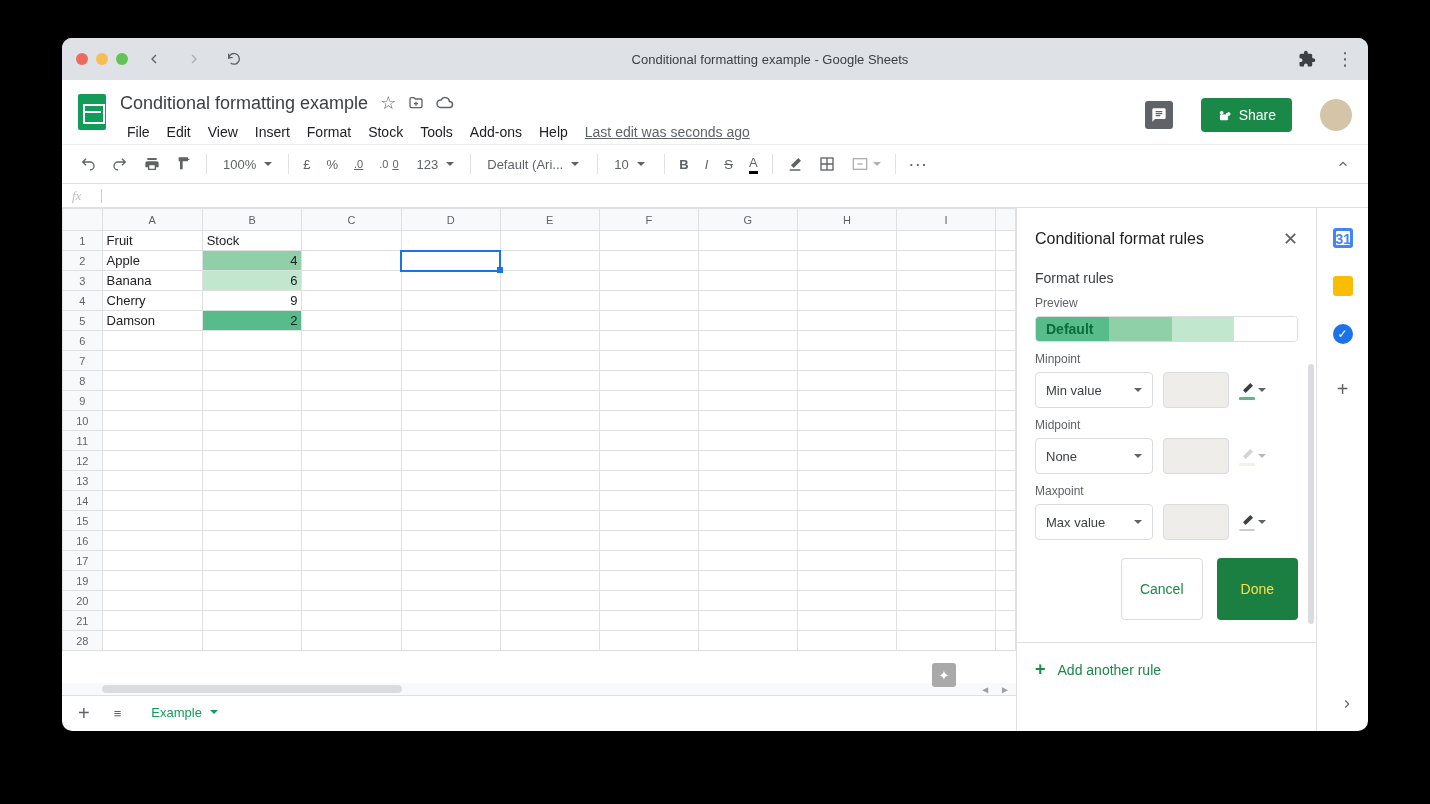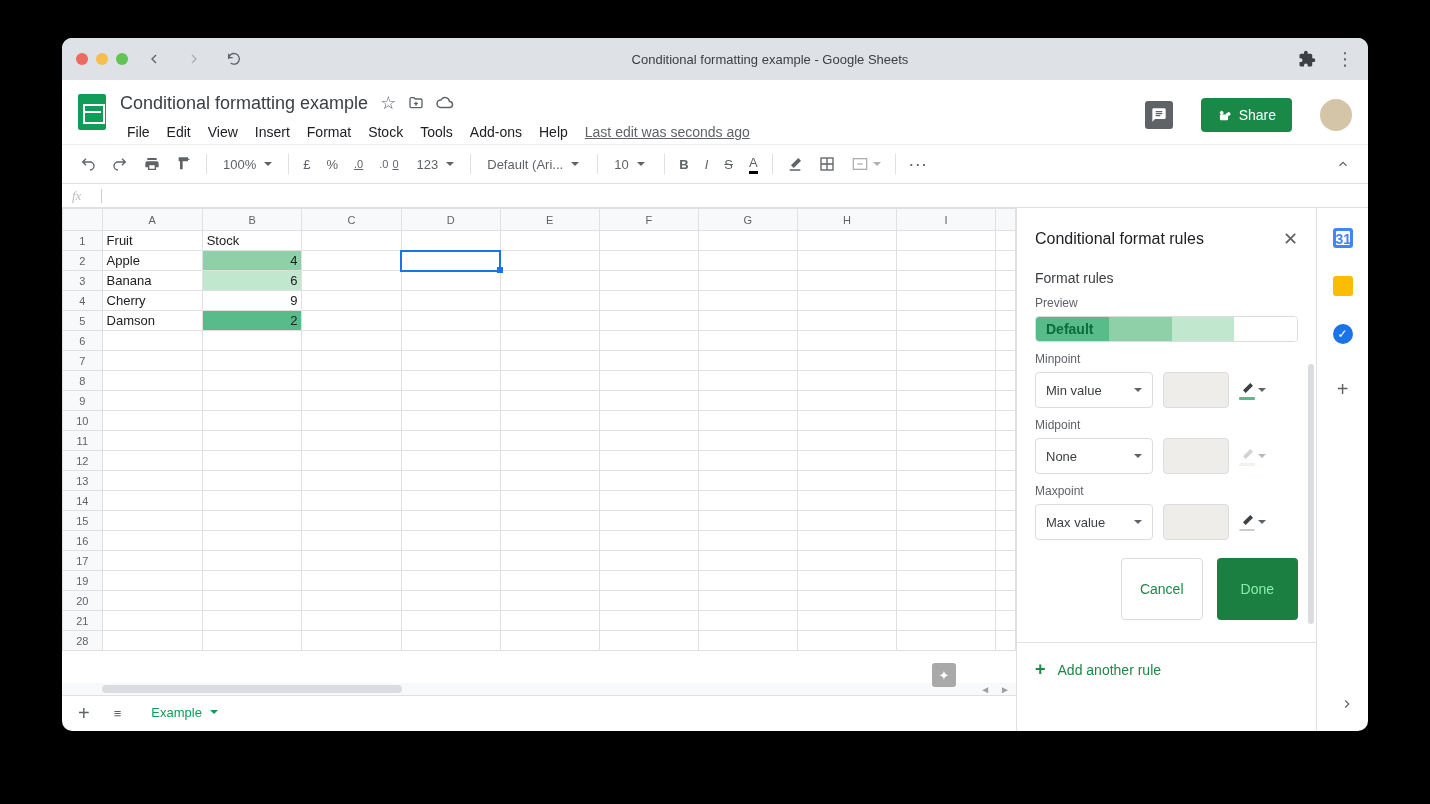--- a/index.html
+++ b/index.html
@@ -68,21 +68,21 @@
   .preview-bar .seg{flex:1;display:flex;align-items:center;}
   .preview-bar .seg.first{padding-left:10px;color:#0b6b3a;font-weight:bold;font-size:14px;}
   .point-row{display:flex;gap:10px;align-items:center;margin-bottom:8px;}
   .dd{flex:0 0 118px;height:36px;border:1px solid #dadce0;border-radius:4px;display:flex;align-items:center;justify-content:space-between;padding:0 10px;font-size:13px;background:#fff;cursor:pointer;}
   .val-in{width:66px;height:36px;border:1px solid #dadce0;border-radius:4px;background:#eeedea;}
   .color-pick{width:28px;display:flex;align-items:center;gap:3px;cursor:pointer;}
   .bucket{width:16px;height:16px;position:relative;}
   .underline{height:3px;width:16px;border-radius:1px;}
   .btn-row{display:flex;justify-content:flex-end;gap:14px;margin-top:18px;}
   .btn-cancel{border:1px solid #dadce0;background:#fff;color:#1a8947;padding:10px 18px;border-radius:4px;font-size:14px;cursor:pointer;}
-  .btn-done{border:none;background:#1a7f41;color:#86efac;padding:23px 24px;border-radius:4px;font-size:14px;cursor:pointer;}
+  .btn-done{border:none;background:#1a7f41;color:#fde047;padding:23px 24px;border-radius:4px;font-size:14px;cursor:pointer;}
   .hr{height:1px;background:#e0e0e0;margin:22px -18px 12px -18px;}
   .add-rule{color:#1a8947;font-size:14px;display:flex;align-items:center;gap:12px;cursor:pointer;padding:4px 0;}
   .sp-scroll{position:absolute;right:2px;top:100px;width:6px;height:260px;background:#dadce0;border-radius:3px;}
   
   .right-rail{width:52px;border-left:1px solid #e0e0e0;display:flex;flex-direction:column;align-items:center;padding-top:20px;gap:28px;}
   .rail-ico{width:20px;height:20px;border-radius:3px;}
   .chev-placeholder{position:absolute;right:14px;bottom:20px;color:#5f6368;}
   .explore-btn{position:absolute;right:60px;bottom:44px;width:24px;height:24px;background:#a9a9aa;border-radius:3px;display:grid;place-items:center;color:#fff;}
   svg{display:block;}
   .collapse-caret{margin-left:auto;width:26px;height:26px;border-radius:50%;display:grid;place-items:center;cursor:pointer;}

